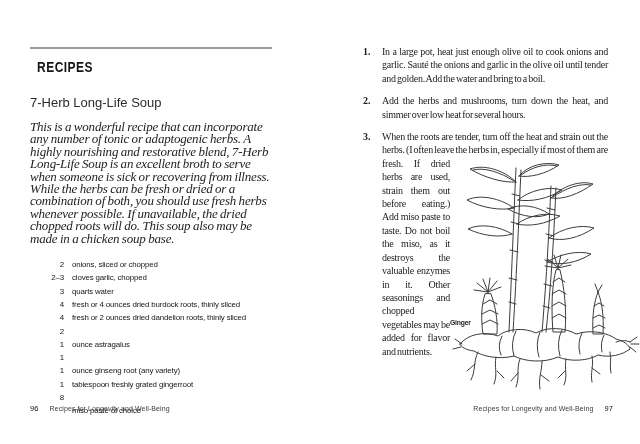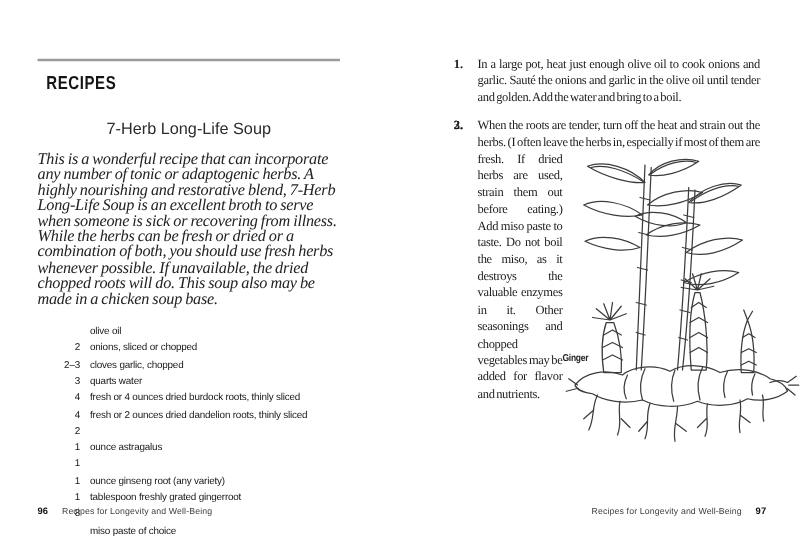--- a/index.html
+++ b/index.html
@@ -10,21 +10,21 @@
   }
 
   
   .page-left { position:absolute; left:30px; top:0; width:242px; }
   .rule { margin-top:47px; height:2px; background:#9c9c9c; }
   .section-header { text-align:left; margin-top:9px; height:16px; }
   .section-header span {
     display:inline-block; font-weight:700; font-size:15px; letter-spacing:0.6px;
     transform:scaleX(0.8); color:#151515;
   }
-  .recipe-title { text-align:center; margin-top:21px; font-size:13px; font-weight:400; color:#2b2b2b; }
+  .recipe-title { margin-top:21px; font-size:13px; font-weight:400; color:#2b2b2b; }
   .intro {
     margin-top:11px; font-family:"Liberation Serif", serif; font-style:italic;
     font-size:13px; line-height:12.4px; letter-spacing:-0.2px; word-spacing:-0.5px; color:#222;
     text-align:left;
   }
   .ingredients { margin:7px 0 0 6px; font-size:7.9px; line-height:13.3px; letter-spacing:-0.15px; color:#161616; }
   .ing-row { display:flex; }
   .ing-qty { flex:none; width:36px; text-align:right; padding-right:8px; box-sizing:border-box; }
   .ing-item { flex:1; }
   .ing-row:nth-child(12) .ing-item { max-width:150px; }
@@ -45,21 +45,21 @@
   }
   .fig svg { position:absolute; left:-6px; top:32px; width:184px; height:216px; overflow:visible; }
   .fig-caption {
     position:absolute; left:-8px; top:186px;
     font-family:"Liberation Sans", sans-serif; font-weight:700; font-size:8px;
     display:inline-block; transform:scaleX(0.85); transform-origin:left center; color:#222;
   }
 
   
   .footer { position:absolute; top:404px; font-size:7px; color:#3d3d3d; letter-spacing:0.1px; }
-  .footer .pagenum { font-weight:700; font-size:7.5px; color:#111; }
+  .footer .pagenum { font-weight:400; font-size:7.5px; color:#111; }
   .footer-left  { left:30px; }
   .footer-left .pagenum { margin-right:11px; }
   .footer-right { right:27px; text-align:right; }
   .footer-right .pagenum { margin-left:11px; }
 
   .plant { stroke:#3c3c3c; stroke-width:1; fill:none; stroke-linecap:round; stroke-linejoin:round; }
 </style>
 </head>
 <body>
 
@@ -68,24 +68,20 @@
   <div class="page-left">
     <div class="rule"></div>
     <div class="section-header">
       <span>RECIPES</span>
     </div>
     <div class="recipe-title">7-Herb Long-Life Soup</div>
     <p class="intro">This is a wonderful recipe that can incorporate any number of tonic or adaptogenic herbs. A highly nourishing and restorative blend, 7-Herb Long-Life Soup is an excellent broth to serve when someone is sick or recovering from illness. While the herbs can be fresh or dried or a combination of both, you should use fresh herbs whenever possible. If unavailable, the dried chopped roots will do. This soup also may be made in a chicken soup base.</p>
 
     <div class="ingredients">
       <div class="ing-row">
-          <span class="ing-qty"></span>
-          <span class="ing-item">olive oil</span>
-        </div>
-      <div class="ing-row">
           <span class="ing-qty">2</span>
           <span class="ing-item">onions, sliced or chopped</span>
         </div>
       <div class="ing-row">
           <span class="ing-qty">2–3</span>
           <span class="ing-item">cloves garlic, chopped</span>
         </div>
       <div class="ing-row">
           <span class="ing-qty">3</span>
           <span class="ing-item">quarts water</span>
@@ -126,20 +122,21 @@
     </div>
   </div>
 
   <div class="steps">
     <div class="step">
       <span class="step-num">1.</span>
       <span>In a large pot, heat just enough olive oil to cook onions and garlic. Sauté the onions and garlic in the olive oil until tender and golden. Add the water and bring to a boil.</span>
     </div>
     <div class="step">
       <span class="step-num">2.</span>
+      <span>Add the herbs and mushrooms, turn down the heat, and simmer over low heat for several hours.</span>
     </div>
     <div class="step">
       <span class="step-num">3.</span>
       <span class="fig">
         <svg class="plant" viewBox="0 0 184 216" aria-hidden="true">
 
           <path d="M64,6 C62,48 60,104 57,170"></path>
           <path d="M69,8 C67,50 65,106 61,170"></path>
           <path d="M60,32 l8,2 M59,60 l8,2 M58,88 l8,2 M57,116 l8,2 M57,140 l7,2"></path>
           <path d="M99,24 C97,66 95,112 90,170"></path>

